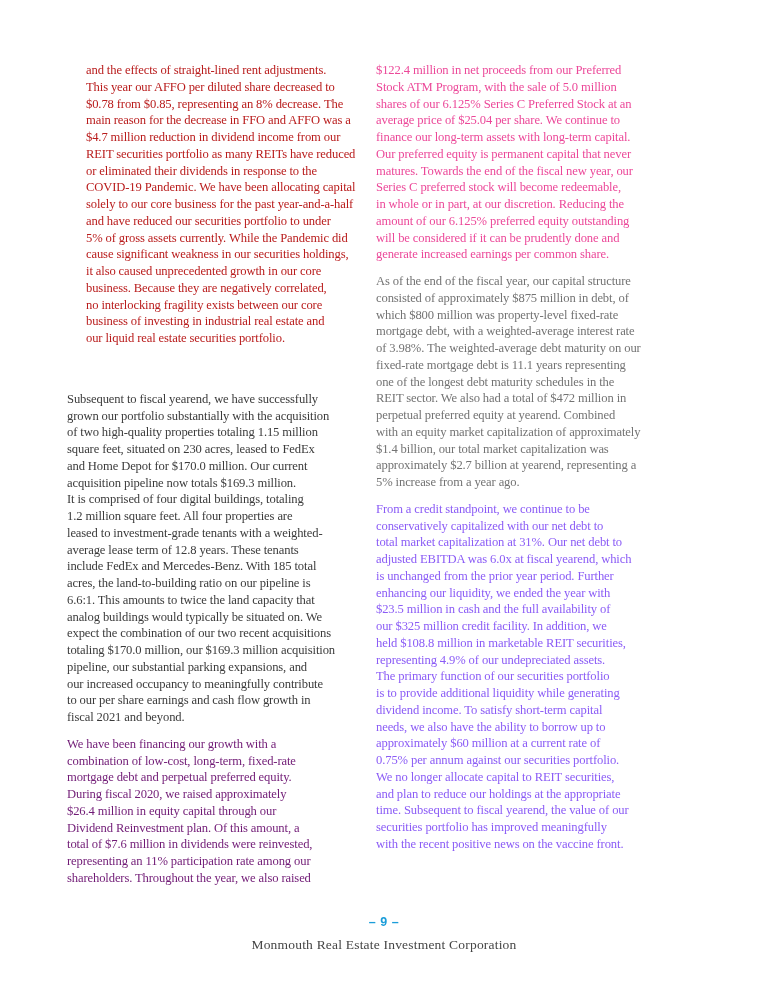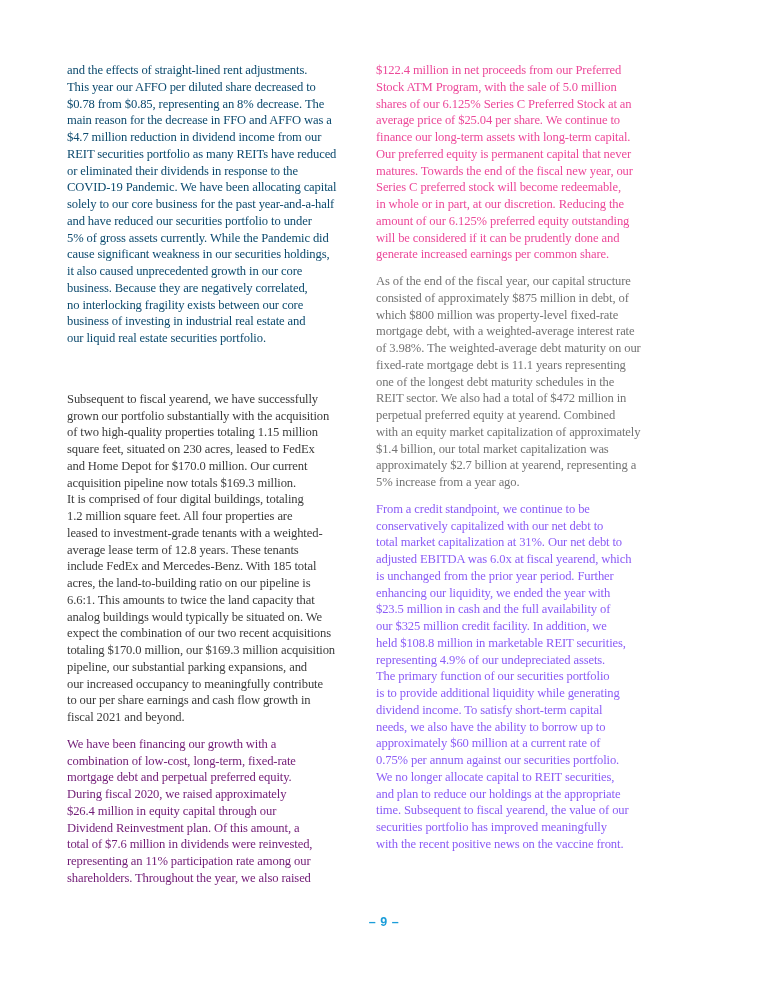--- a/index.html
+++ b/index.html
@@ -53,21 +53,21 @@
   }
 </style>
 </head>
 <body>
 
 <div class="page">
 
   <div class="columns">
 
     <div class="col col-left">
-      <p class="para" style="color: #0c4a6e;">and the effects of straight-lined rent adjustments.
+      <p class="para" style="color: #b91c1c; margin-left: 19px;">and the effects of straight-lined rent adjustments.
 This year our AFFO per diluted share decreased to
 $0.78 from $0.85, representing an 8% decrease. The
 main reason for the decrease in FFO and AFFO was a
 $4.7 million reduction in dividend income from our
 REIT securities portfolio as many REITs have reduced
 or eliminated their dividends in response to the
 COVID-19 Pandemic. We have been allocating capital
 solely to our core business for the past year-and-a-half
 and have reduced our securities portfolio to under
 5% of gross assets currently. While the Pandemic did
@@ -154,14 +154,15 @@
 and plan to reduce our holdings at the appropriate
 time. Subsequent to fiscal yearend, the value of our
 securities portfolio has improved meaningfully
 with the recent positive news on the vaccine front.</p>
     </div>
 
   </div>
 
   <div class="page-number" style="color: rgb(27, 157, 217);">– 9 –</div>
 
+  <div class="company-footer">Monmouth Real Estate Investment Corporation</div>
 
 </div>
 
 </body></html>

